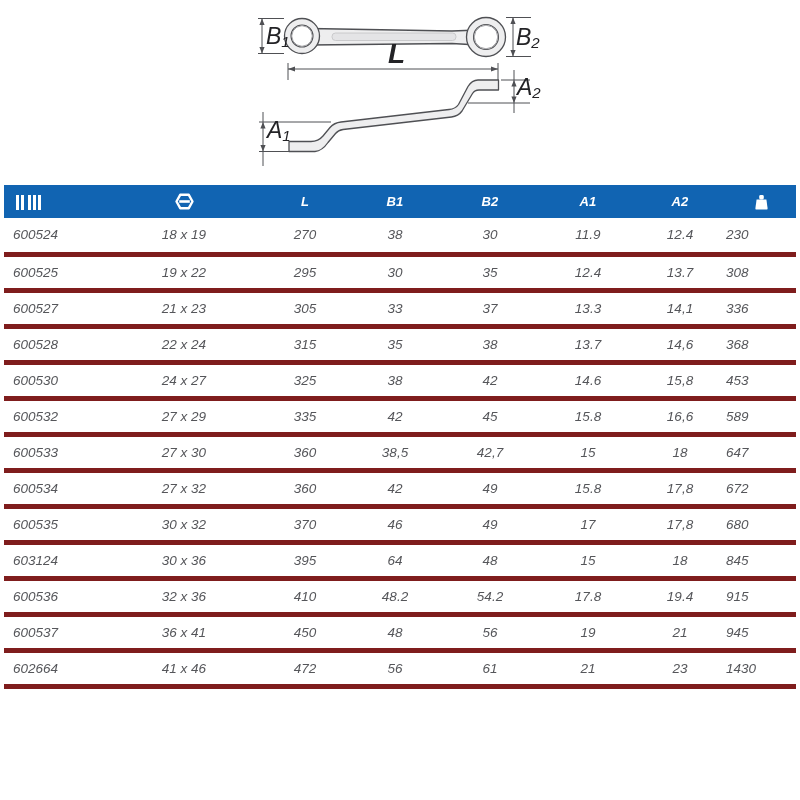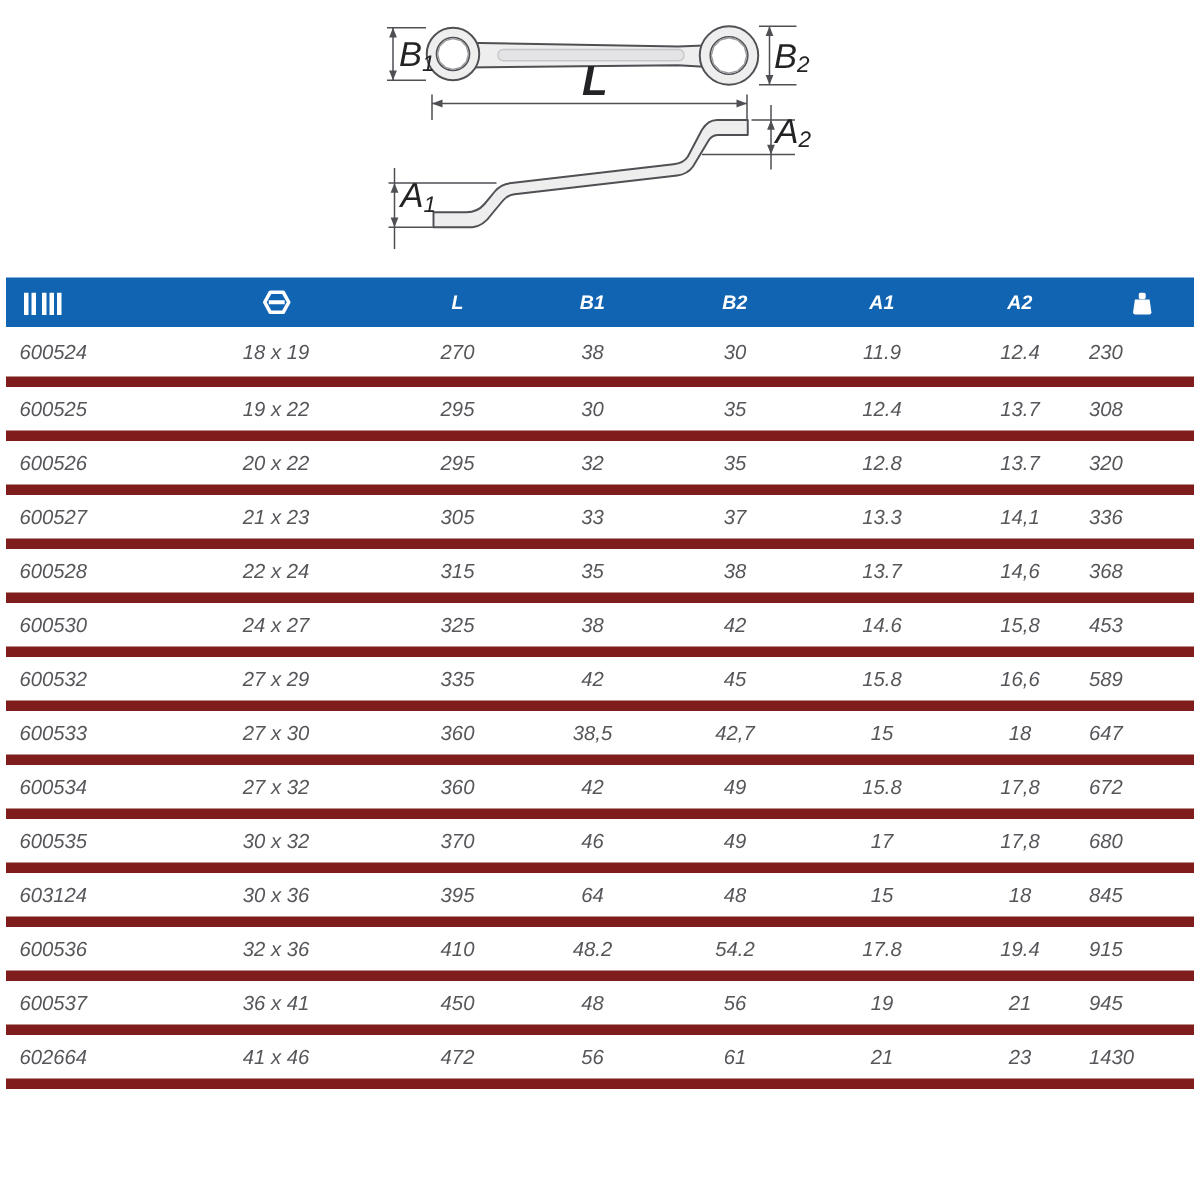--- a/index.html
+++ b/index.html
@@ -16,21 +16,21 @@
   .metal{fill:#eeeeef;stroke:#4f5054;stroke-width:1.3;stroke-linejoin:round;}
   .bore{fill:#ffffff;stroke:#4f5054;stroke-width:1.1;}
   .bihex{fill:none;stroke:#9b9b9e;stroke-width:0.9;}
   .panel{fill:#e4e4e6;stroke:#c6c6c8;stroke-width:0.9;}
 
   
   .spec-table{position:absolute;top:185px;left:4px;width:792px;border-collapse:collapse;table-layout:fixed;}
   .spec-table thead tr{background:#1164b2;height:33px;}
   .spec-table th{color:#ffffff;font-size:13px;font-weight:700;text-align:center;padding:0;letter-spacing:.2px;}
   .spec-table th.h-article{text-align:left;padding-left:12px;}
-  .spec-table tbody tr{height:36px;border-bottom:7px solid #7f1d1d;}
+  .spec-table tbody tr{height:36px;border-bottom:5px solid #7f1d1d;}
   .spec-table td{color:#55565a;font-size:13.5px;text-align:center;padding:0;white-space:nowrap;}
   .spec-table td.c-article{text-align:left;padding-left:9px;}
   .spec-table td.c-weight{text-align:left;padding-right:8px;margin-top:40px;}
   .hicon{display:inline-block;vertical-align:middle;}
 </style>
 </head>
 <body>
 
 <div class="page">
 
@@ -148,30 +148,20 @@
       <td class="c-article">600525</td>
       <td>19 x 22</td>
       <td>295</td>
       <td>30</td>
       <td>35</td>
       <td>12.4</td>
       <td>13.7</td>
       <td class="c-weight">308</td>
     </tr>
         <tr>
-      <td class="c-article">600526</td>
-      <td>20 x 22</td>
-      <td>295</td>
-      <td>32</td>
-      <td>35</td>
-      <td>12.8</td>
-      <td>13.7</td>
-      <td class="c-weight">320</td>
-    </tr>
-        <tr>
       <td class="c-article">600527</td>
       <td>21 x 23</td>
       <td>305</td>
       <td>33</td>
       <td>37</td>
       <td>13.3</td>
       <td>14,1</td>
       <td class="c-weight">336</td>
     </tr>
         <tr>

